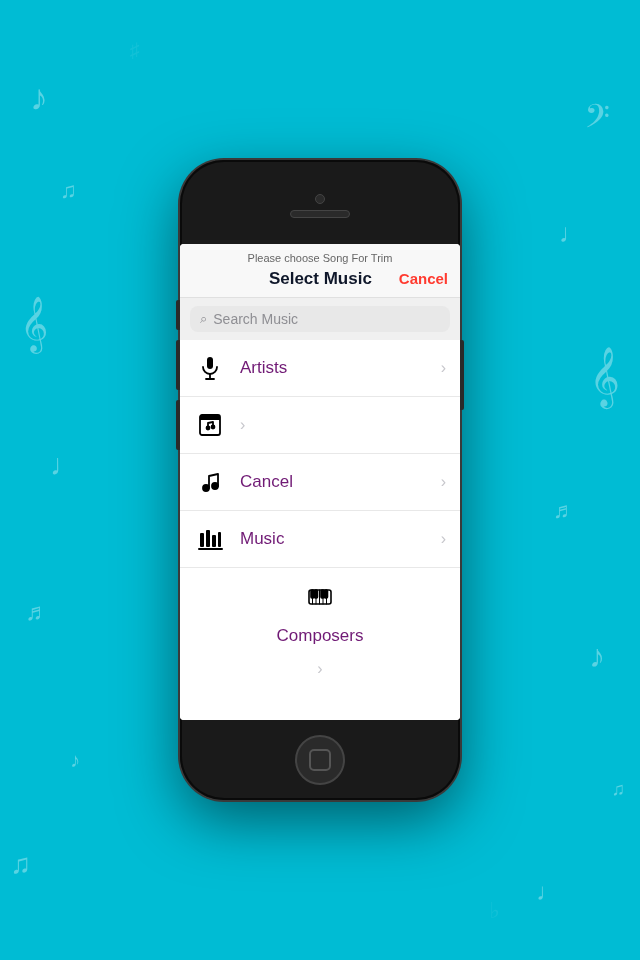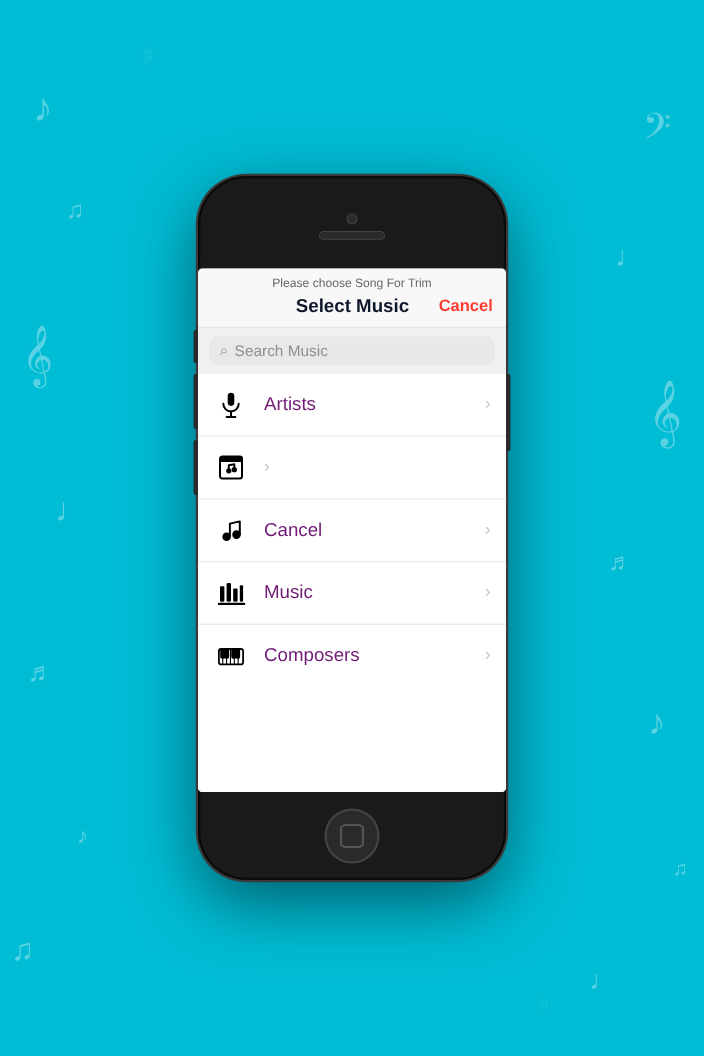--- a/index.html
+++ b/index.html
@@ -228,20 +228,21 @@
       display: flex;
       align-items: center;
       padding: 12px 14px;
       border-bottom: 1px solid #e8e8e8;
       cursor: pointer;
       gap: 14px;
     }
 
     .menu-item:last-child {
       border-bottom: none;
+      flex-direction: column;
     }
 
     .menu-icon {
       width: 32px;
       height: 32px;
       display: flex;
       align-items: center;
       justify-content: center;
       flex-shrink: 0;
     }

